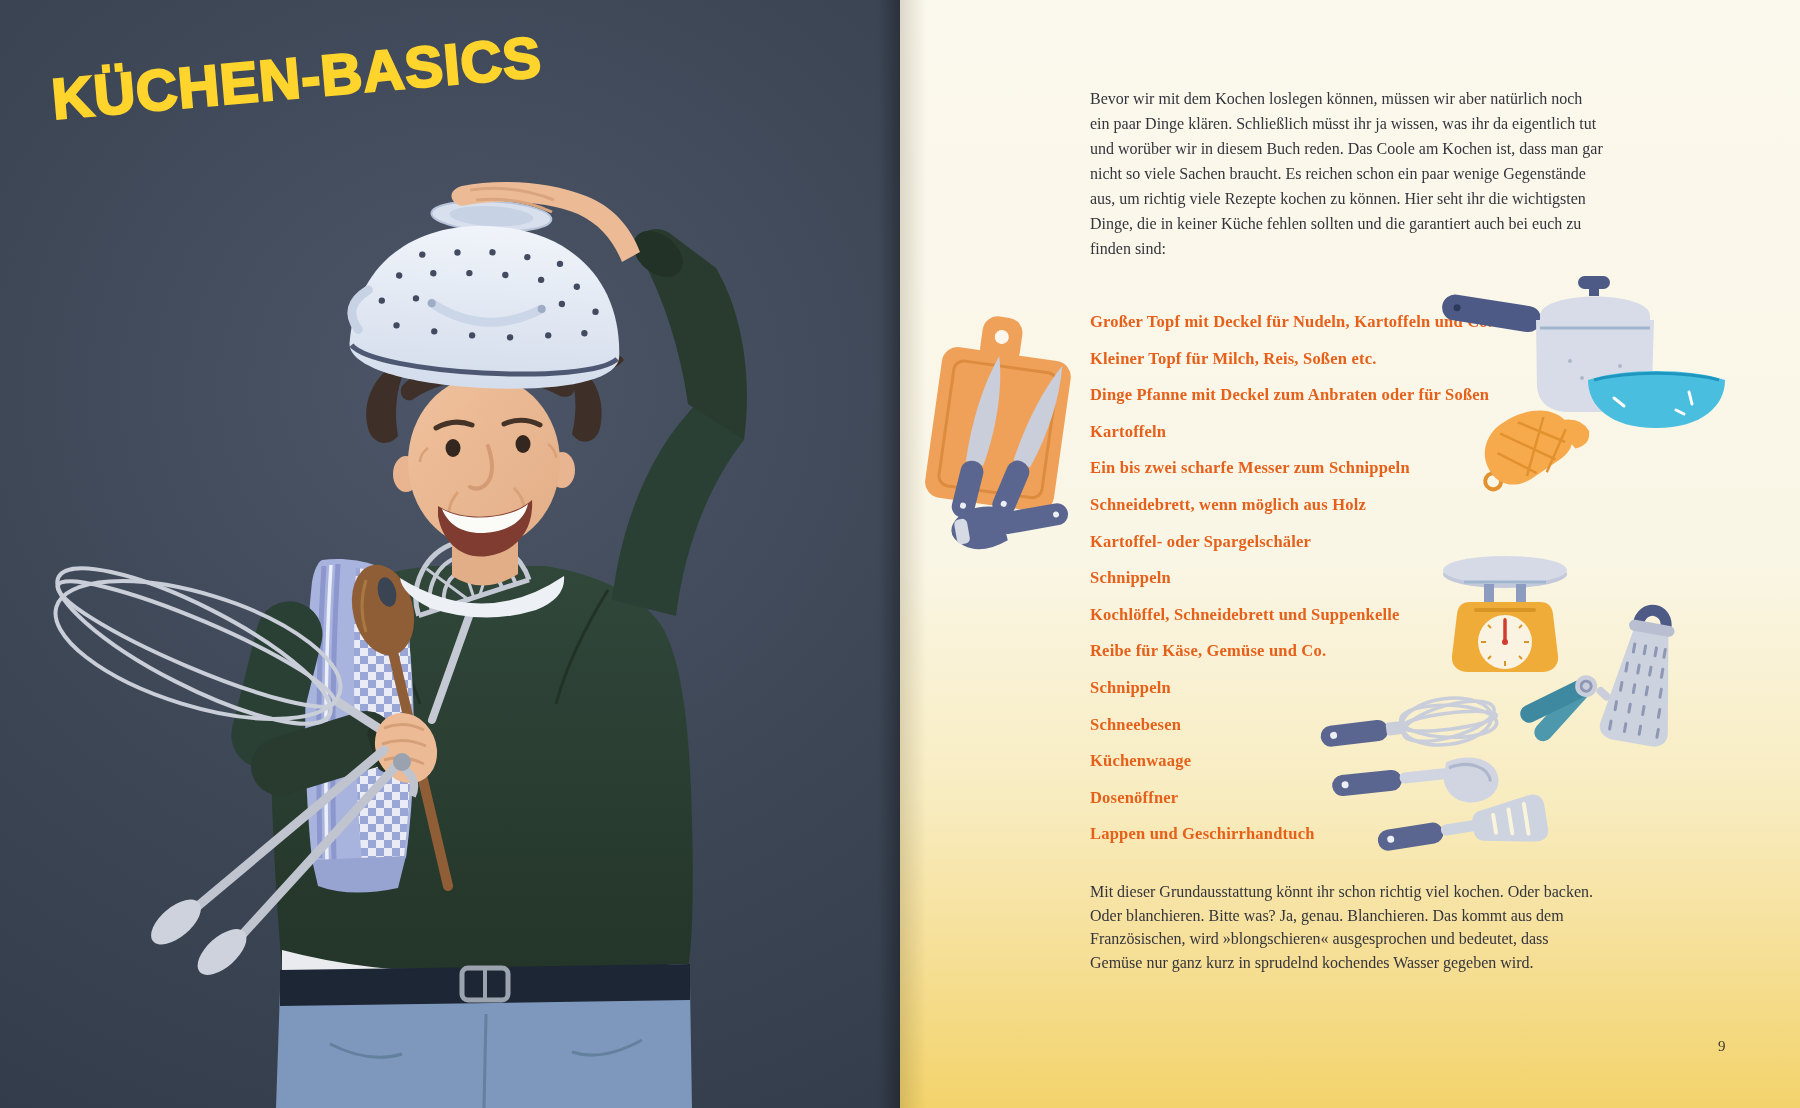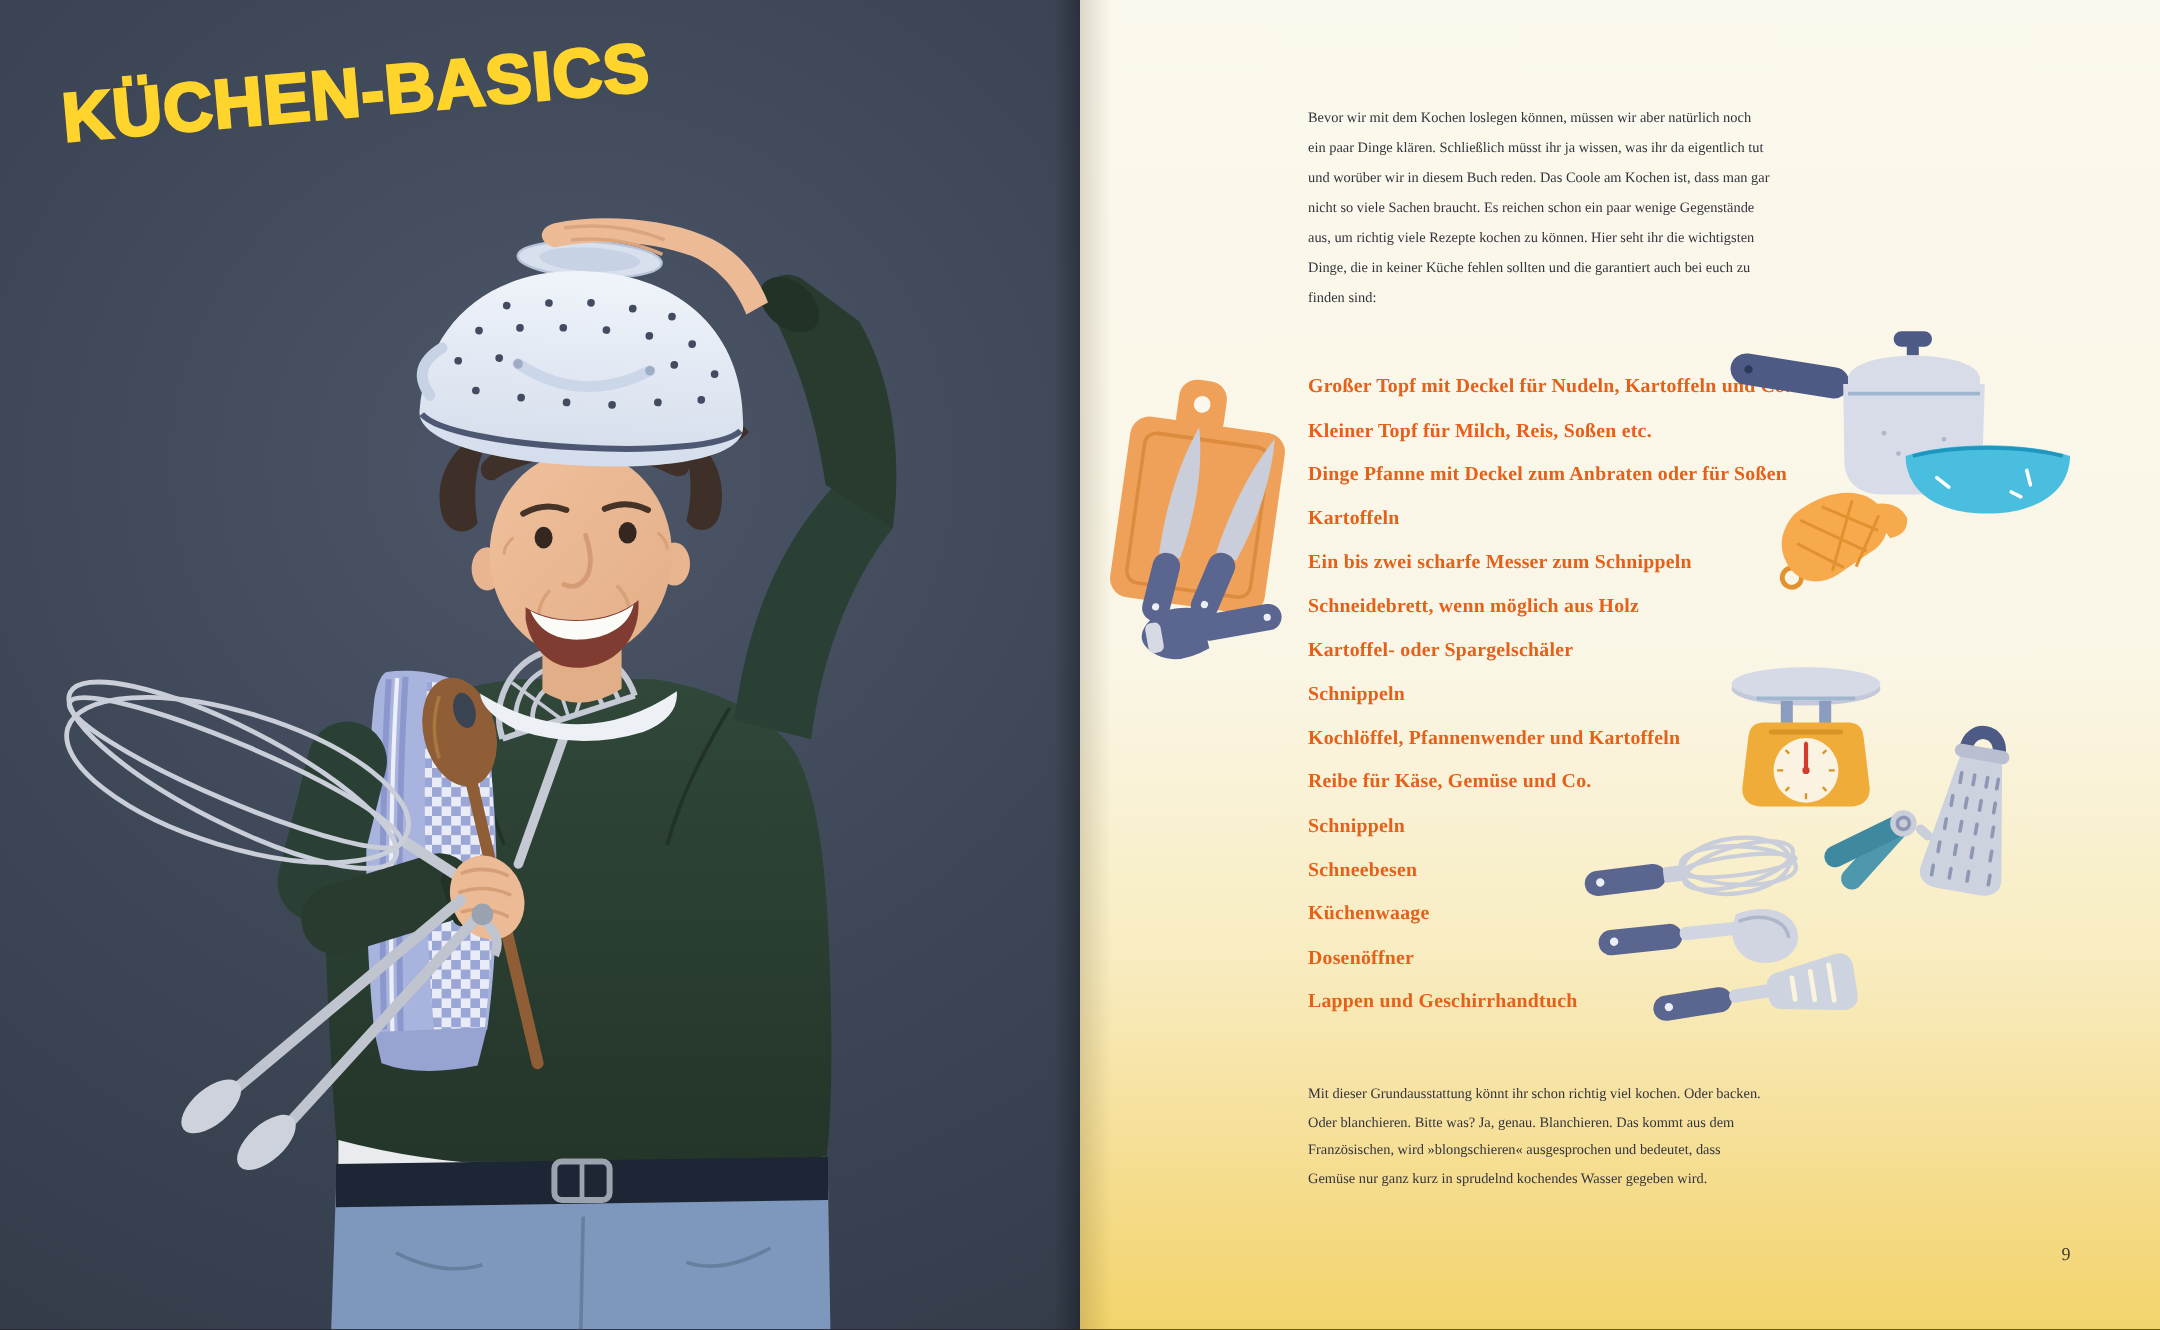--- a/index.html
+++ b/index.html
@@ -15,23 +15,23 @@
     color:#FFD42C;-webkit-text-stroke:2.5px #FFD42C;
     transform:rotate(-5deg);transform-origin:left center;white-space:nowrap;}
   .photo-svg{position:absolute;left:0;top:0;}
 
   
   .page-right{position:absolute;left:900px;top:0;width:900px;height:1108px;
     background:linear-gradient(180deg,#FBF8ED 0%,#FAF6E6 50%,#F8ECC0 72%,#F6E09A 85%,#F3D36B 100%);}
   .page-right::before{content:'';position:absolute;left:0;top:0;bottom:0;width:26px;
     background:linear-gradient(90deg,rgba(60,48,12,.16),rgba(60,48,12,0));}
 
-  .para{position:absolute;margin:0;color:#34343C;font-size:12px;white-space:pre-line;}
+  .para{position:absolute;margin:0;color:#34343C;font-size:16px;white-space:pre-line;}
   .intro{left:190px;top:86px;line-height:25px;}
-  .outro{left:190px;top:900px;line-height:23.5px;}
+  .outro{left:190px;top:880px;line-height:23.5px;}
 
   .equipment{position:absolute;left:190px;top:304px;margin:0;padding:0;list-style:none;}
   .equipment li{height:36.6px;line-height:36.6px;white-space:nowrap;
     color:#E6601A;font-weight:bold;font-size:16.5px;letter-spacing:.2px;}
 
   .pagenum{position:absolute;left:818px;top:1038px;font-size:15px;color:#3E3A2C;}
 
   .illus{position:absolute;}
 </style>
 </head>
@@ -217,21 +217,21 @@
     <ul class="equipment">
 
     <li>Großer Topf mit Deckel für Nudeln, Kartoffeln und Co.</li>
         <li>Kleiner Topf für Milch, Reis, Soßen etc.</li>
         <li>Dinge Pfanne mit Deckel zum Anbraten oder für Soßen</li>
         <li>Kartoffeln</li>
         <li>Ein bis zwei scharfe Messer zum Schnippeln</li>
         <li>Schneidebrett, wenn möglich aus Holz</li>
         <li>Kartoffel- oder Spargelschäler</li>
         <li>Schnippeln</li>
-        <li>Kochlöffel, Pfannenwender und Kartoffeln</li>
+        <li>Kochlöffel, Schneidebrett und Suppenkelle</li>
         <li>Reibe für Käse, Gemüse und Co.</li>
         <li>Schnippeln</li>
         <li>Schneebesen</li>
         <li>Küchenwaage</li>
         <li>Dosenöffner</li>
         <li>Lappen und Geschirrhandtuch</li>
       </ul>
 
     <p class="para outro">Mit dieser Grundausstattung könnt ihr schon richtig viel kochen. Oder backen.
 Oder blanchieren. Bitte was? Ja, genau. Blanchieren. Das kommt aus dem

